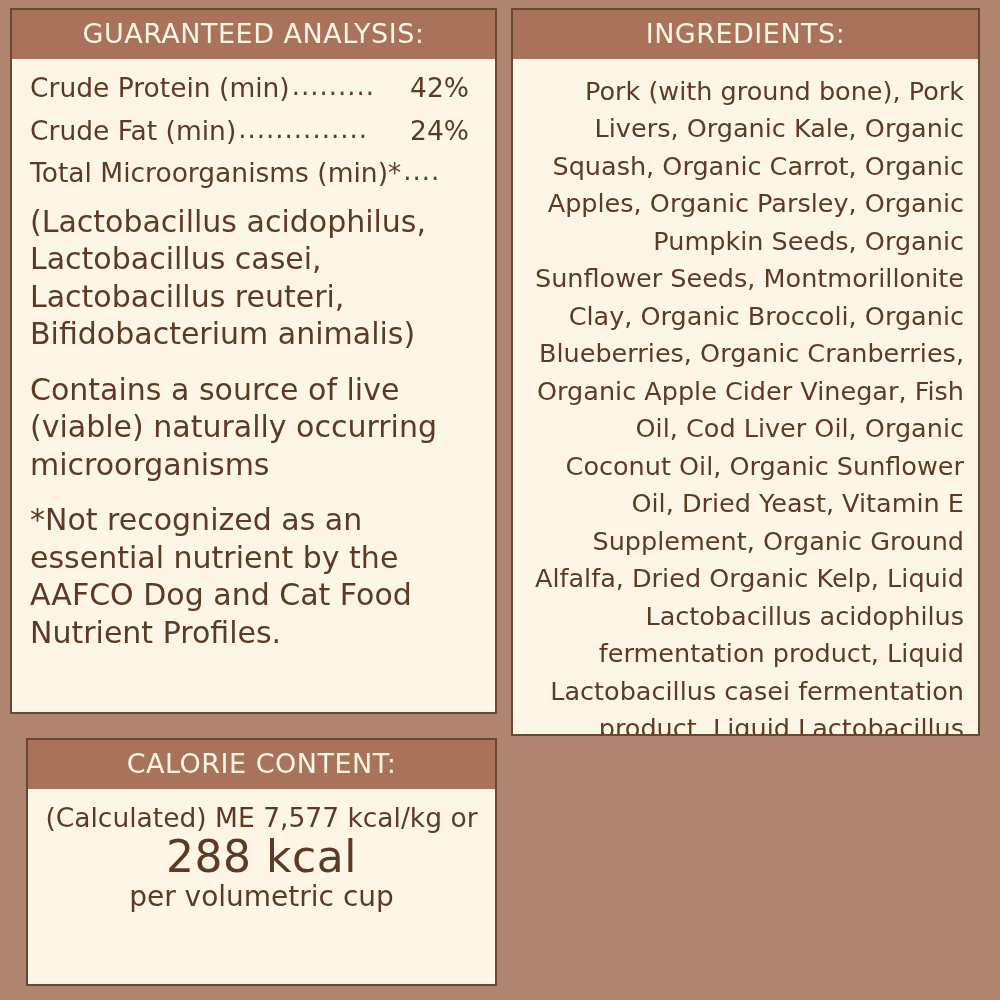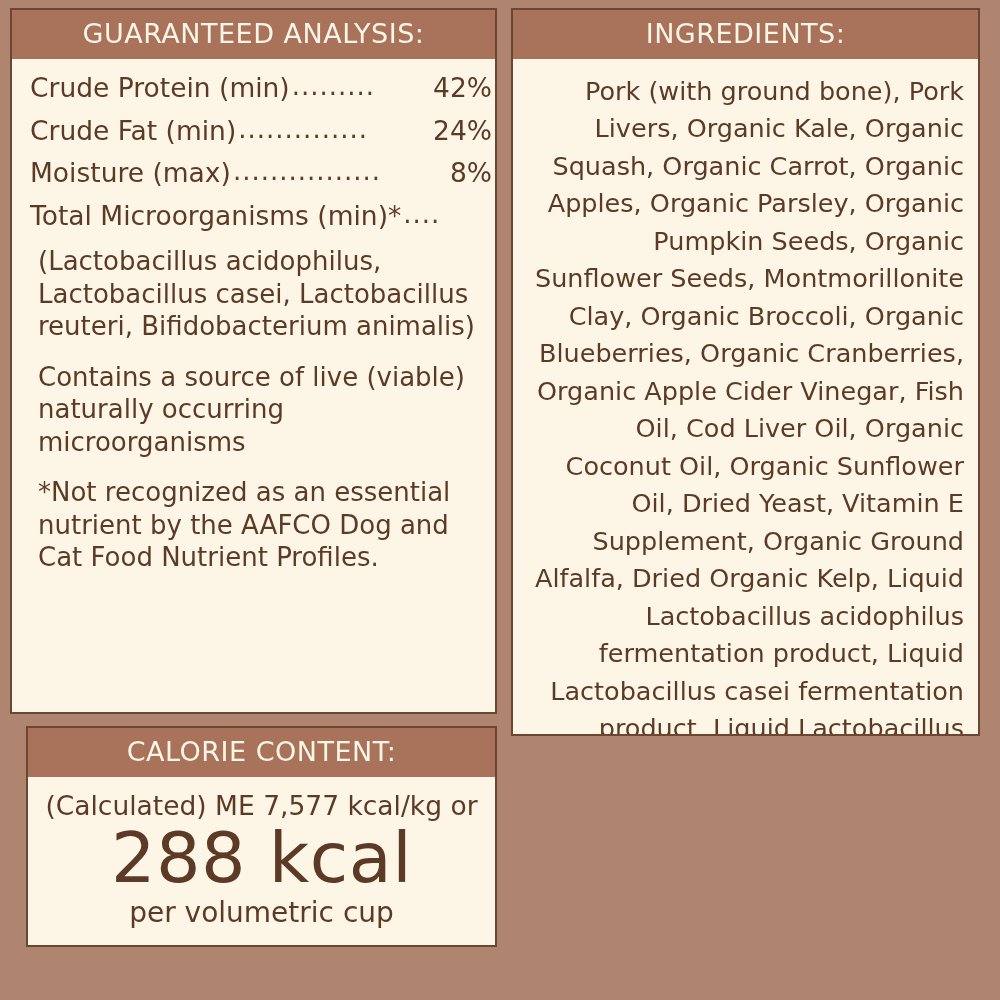--- a/index.html
+++ b/index.html
@@ -19,21 +19,21 @@
     height: 1000px;
     box-sizing: border-box;
     padding: 8px 10px;
     display: flex;
     gap: 14px;
     background: #b08570;
   }
   .col {
     display: flex;
     flex-direction: column;
-    gap: 12px;
+    gap: 24px;
   }
   .col-left {
     width: 487px;
   }
   .col-right {
     width: 469px;
   }
   .panel {
     background: #fdf6e6;
     border: 2px solid #6b4630;
@@ -46,21 +46,21 @@
     background: #a9725a;
     color: #fdf6e6;
     text-align: center;
     font-size: 27px;
     letter-spacing: 0.5px;
     padding: 10px 4px 12px 4px;
     line-height: 1;
     font-weight: 400;
   }
   .panel-body {
-    padding: 16px 3px 12px 18px;
+    padding: 16px 26px 12px 18px;
     color: #5d3a26;
     flex: 1;
     box-sizing: border-box;
   }
 
   
   .ga-panel {
     height: 706px;
   }
   .ga-list {
@@ -94,43 +94,43 @@
   .ga-cont {
     font-size: 26.5px;
     line-height: 1.0;
     margin: -6px 0 18px 0;
     white-space: nowrap;
   }
   .ga-cont .ga-dots-inline {
     letter-spacing: 1px;
   }
   .ga-note {
-    font-size: 26px;
+    font-size: 30px;
     line-height: 1.25;
-    margin: 0 0 18px 8px;
+    margin: 0 0 18px 0;
   }
   .ga-note:last-child { margin-bottom: 0; }
 
   
   .cal-panel {
-    height: 221px;
+    height: 248px;
     margin-left: 16px;
   }
   .cal-body {
     padding: 14px 10px 10px 10px;
     text-align: center;
     color: #5d3a26;
   }
   .cal-line1 {
     font-size: 26.5px;
     line-height: 1.1;
     margin: 0 0 2px 0;
   }
   .cal-big {
-    font-size: 70px;
+    font-size: 44px;
     line-height: 1.05;
     margin: 0;
     letter-spacing: 0.5px;
   }
   .cal-line3 {
     font-size: 28px;
     line-height: 1.1;
     margin: 2px 0 0 0;
   }
 
@@ -163,25 +163,20 @@
             <span class="ga-label">Crude Protein (min)</span>
             <span class="ga-dots">.........</span>
             <span class="ga-value">42%</span>
           </li>
           <li class="ga-row">
             <span class="ga-label">Crude Fat (min)</span>
             <span class="ga-dots">..............</span>
             <span class="ga-value">24%</span>
           </li>
           <li class="ga-row">
-            <span class="ga-label">Moisture (max)</span>
-            <span class="ga-dots">................</span>
-            <span class="ga-value"> 8%</span>
-          </li>
-          <li class="ga-row">
             <span class="ga-label">Total Microorganisms (min)*</span>
             <span class="ga-dots">....</span>
             <span class="ga-value"></span>
           </li>
         </ul>
 
 
         <p class="ga-note">(Lactobacillus acidophilus, Lactobacillus casei, Lactobacillus reuteri, Bifidobacterium animalis)</p>
         <p class="ga-note">Contains a source of live (viable) naturally occurring microorganisms</p>
         <p class="ga-note">*Not recognized as an essential nutrient by the AAFCO Dog and Cat Food Nutrient Profiles.</p>

